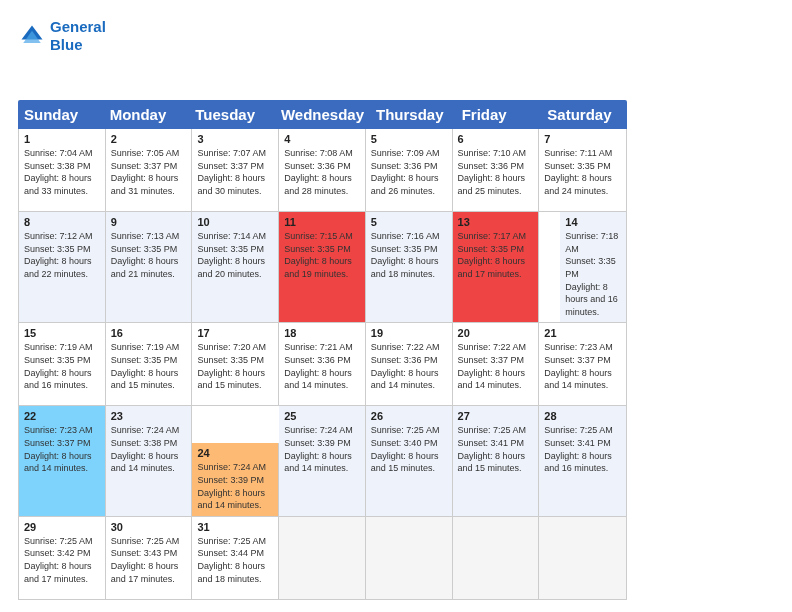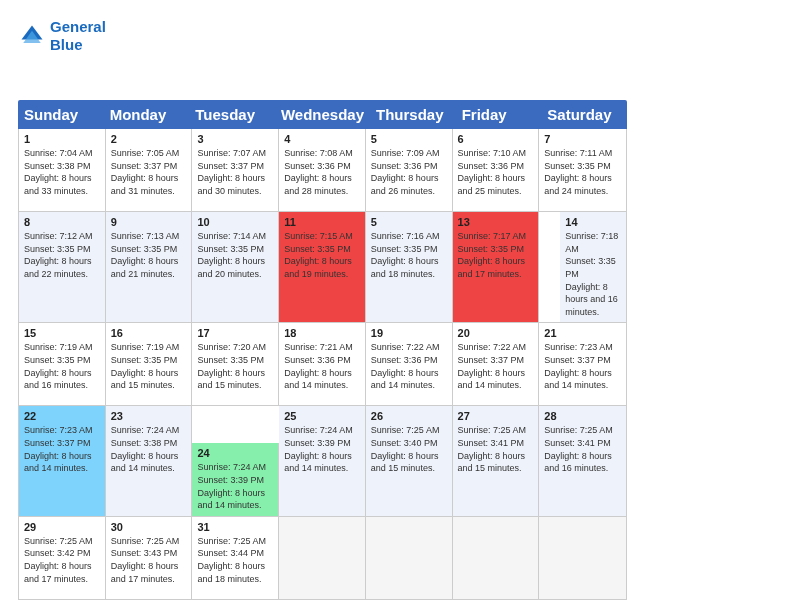--- a/index.html
+++ b/index.html
@@ -336,21 +336,21 @@
         </div>
       </div>
           <div class="cal-cell" style="background: rgb(238, 242, 250);">
         <span class="day-num">23</span>
         <div class="cell-text">
           Sunrise: 7:24 AM<br>
           Sunset: 3:38 PM<br>
           Daylight: 8 hours and 14 minutes.
         </div>
       </div>
-          <div class="cal-cell" style="background: #86efac; margin-top: 37px;">
+          <div class="cal-cell" style="background: #fdba74; margin-top: 37px;">
         <span class="day-num">24</span>
         <div class="cell-text">
           Sunrise: 7:24 AM<br>
           Sunset: 3:39 PM<br>
           Daylight: 8 hours and 14 minutes.
         </div>
       </div>
           <div class="cal-cell" style="background: rgb(238, 242, 250);">
         <span class="day-num">25</span>
         <div class="cell-text">

